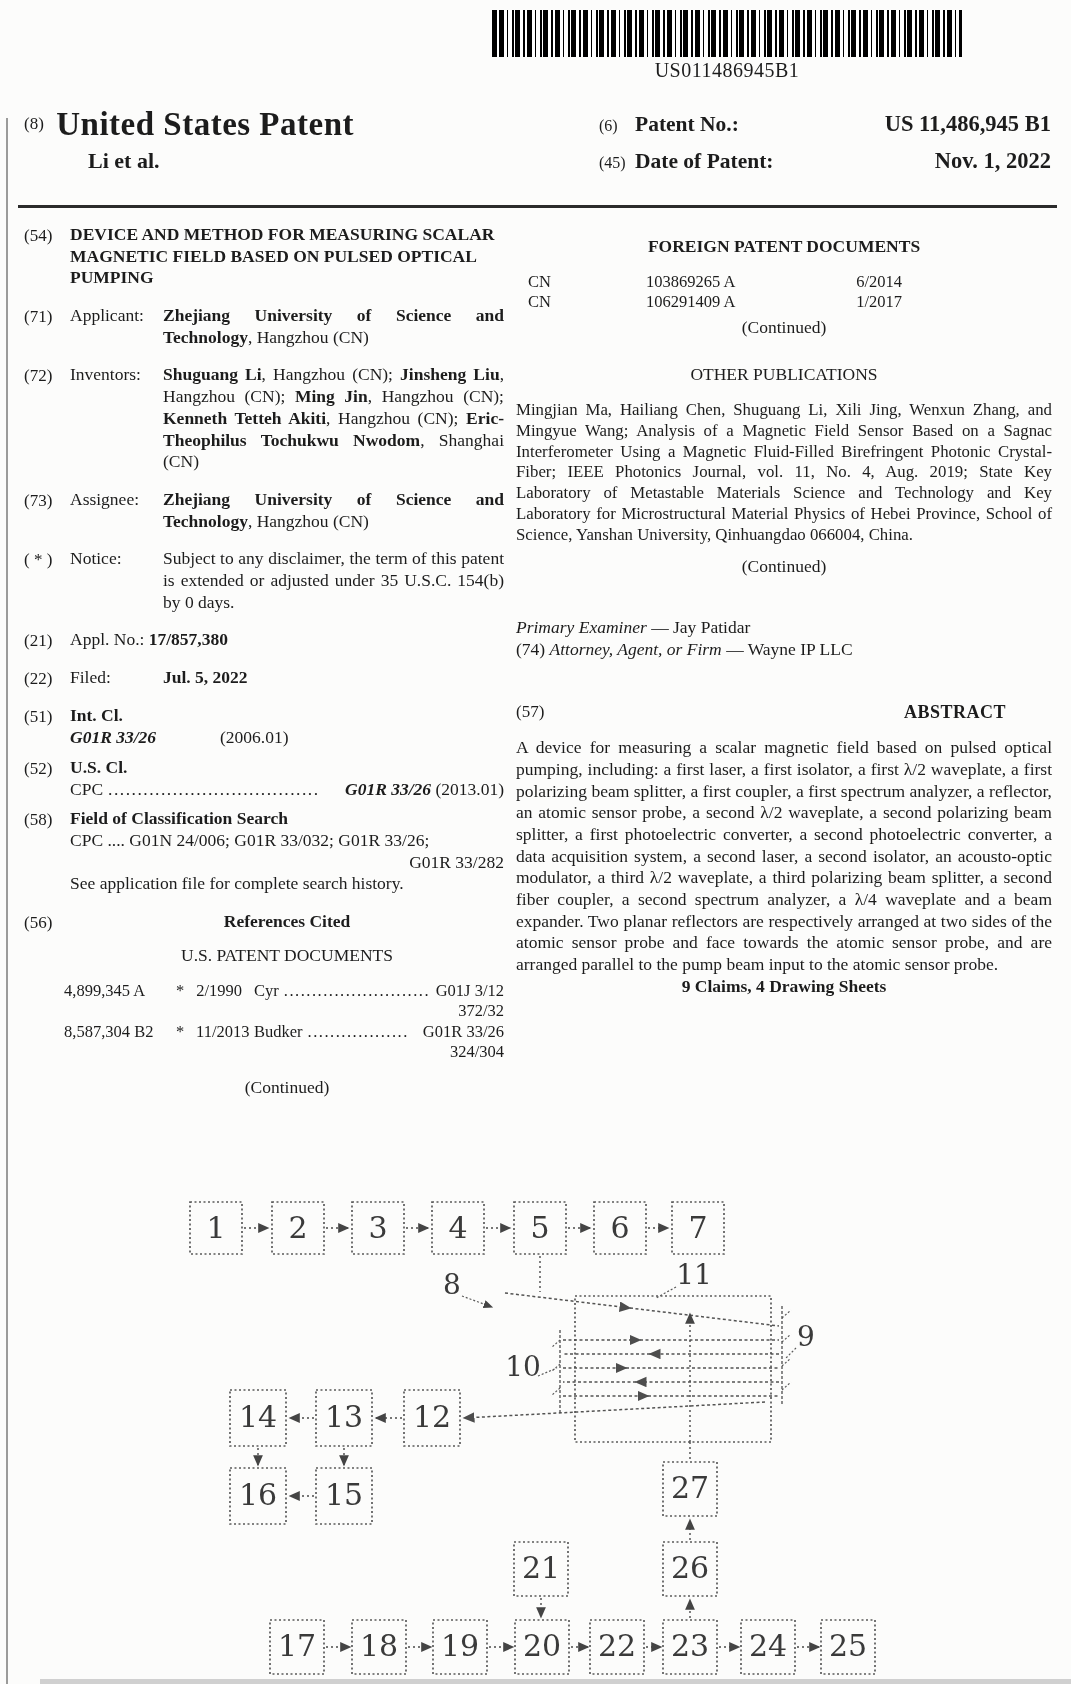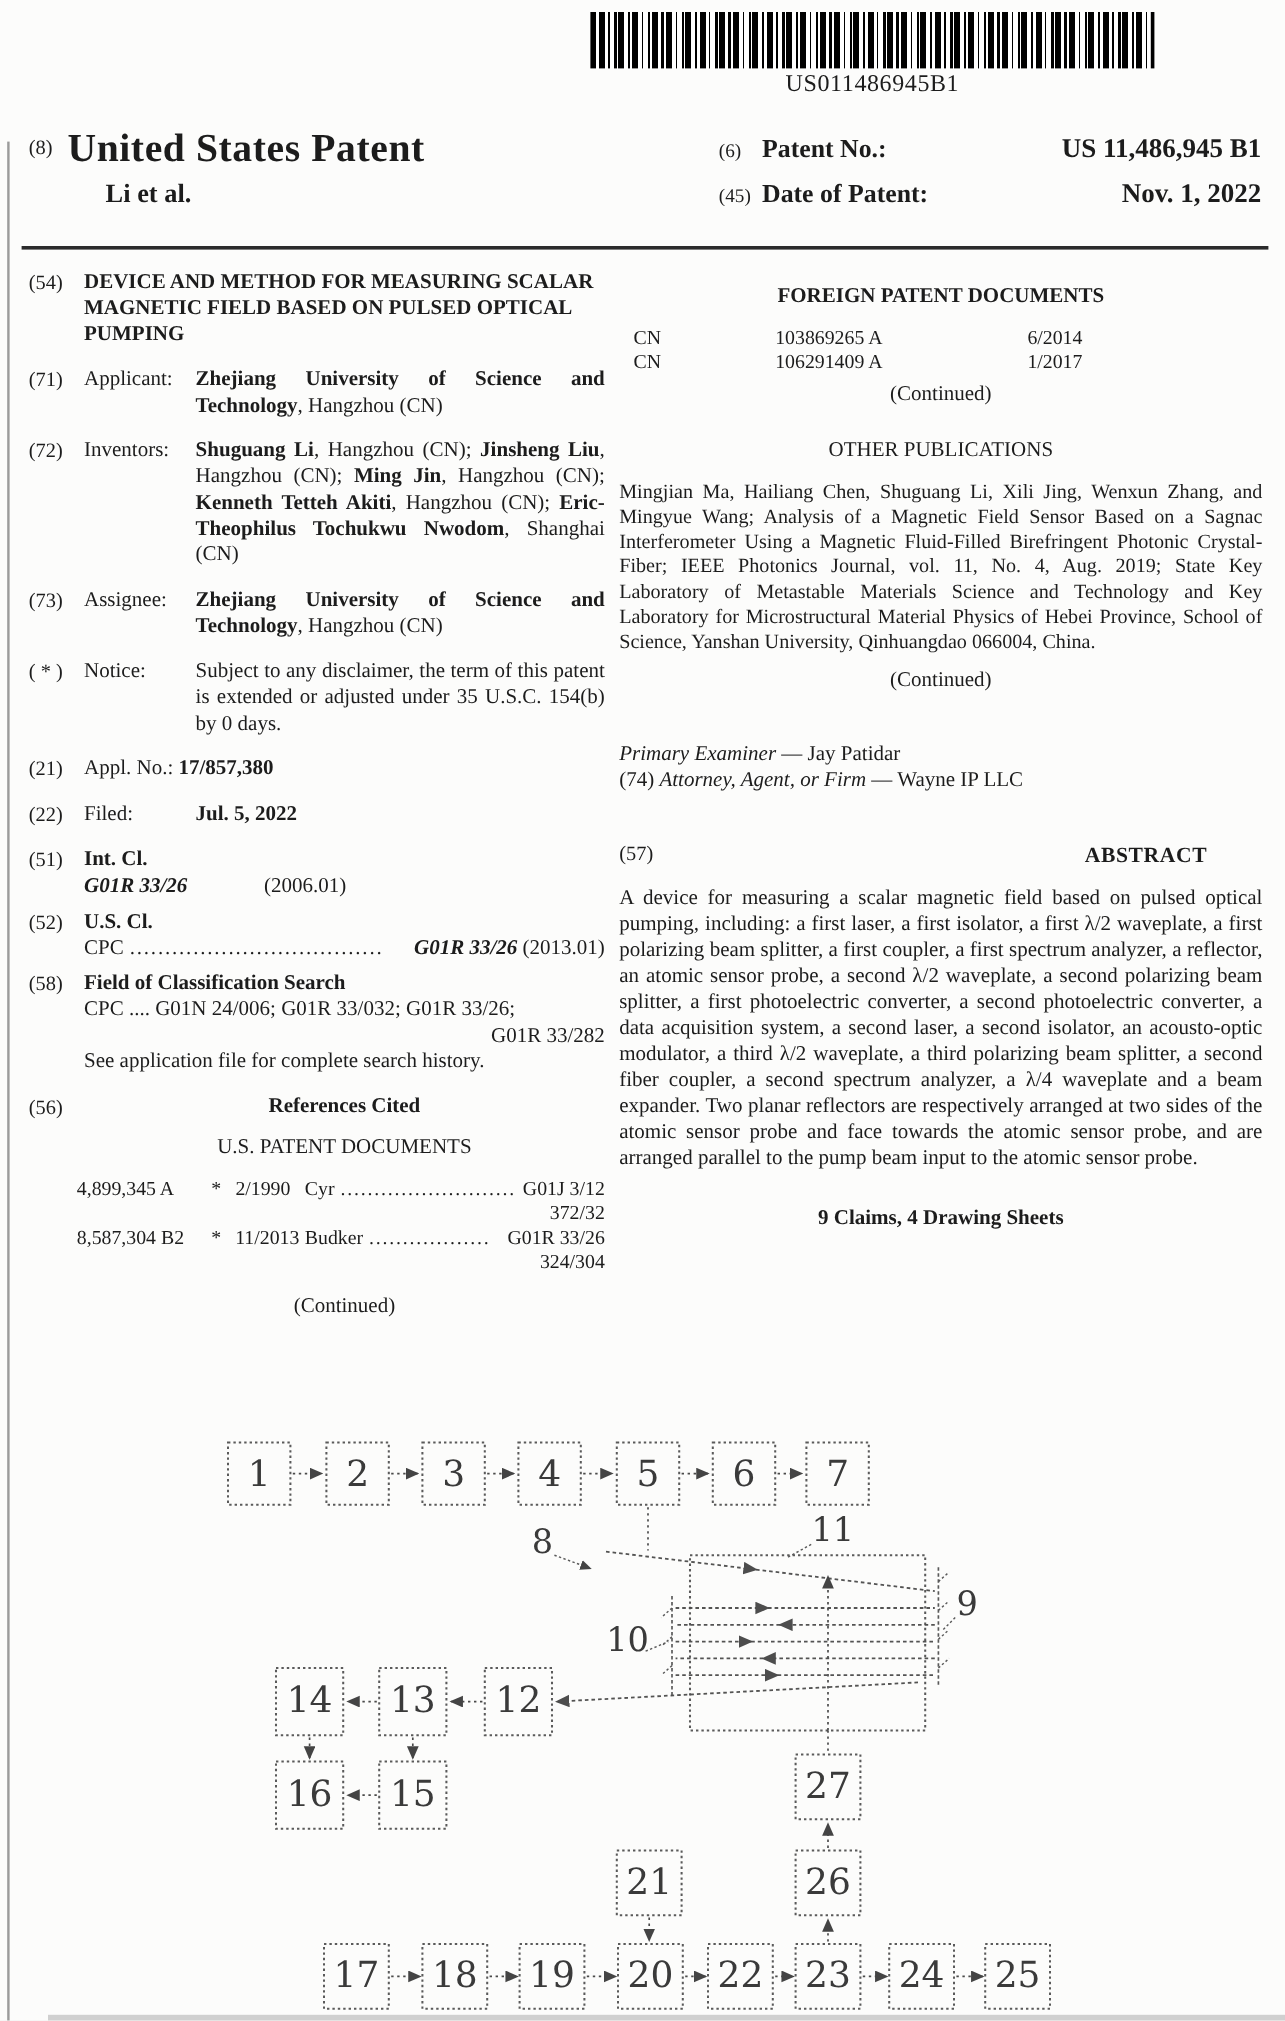--- a/index.html
+++ b/index.html
@@ -72,21 +72,21 @@
   .f-country { width:118px; flex:none; }
   .f-number { width:170px; flex:none; }
   .f-date { width:86px; flex:none; text-align:right; }
   .continued { text-align:center; margin-bottom:14px; }
   .pubs { font-size:16.8px; text-align:justify; margin-bottom:10px; }
   .examiner-block { margin-top:40px; font-size:17.5px; }
   .abstract-head { display:flex; margin-top:40px; margin-bottom:14px;gap:40px; }
   .abstract-head .inum2 { width:46px; flex:none; font-size:17px; }
   .abstract-head .ah-label { flex:1; text-align:right; font-weight:bold; font-size:18px; letter-spacing:.5px; padding-right:46px; }
   .abstract-text { text-align:justify; }
-  .claims-line { text-align:center; font-weight:bold; margin-top:28px; }
+  .claims-line { text-align:center; font-weight:bold; }
 
   
   .figure { position:absolute; top:1190px; left:0; width:1071px; height:494px; }
   .figure svg { display:block; }
   .fig-box { fill:none; stroke:#5a5a5a; stroke-width:1.7; stroke-dasharray:2,2.5; }
   .fig-arrow { fill:none; stroke:#4a4a4a; stroke-width:1.4; stroke-dasharray:2,3; }
   .fig-beam { fill:none; stroke:#4a4a4a; stroke-width:1.5; stroke-dasharray:3,2.5; opacity:.95; }
   .fig-refl { fill:none; stroke:#5a5a5a; stroke-width:1.4; stroke-dasharray:3,2; }
   .fig-tick { fill:none; stroke:#5a5a5a; stroke-width:1.2; stroke-dasharray:2,2; }
   .fig-num { font-family:"DejaVu Serif","Liberation Serif",serif; font-size:30px; fill:#3a3a3a; text-anchor:middle; }

